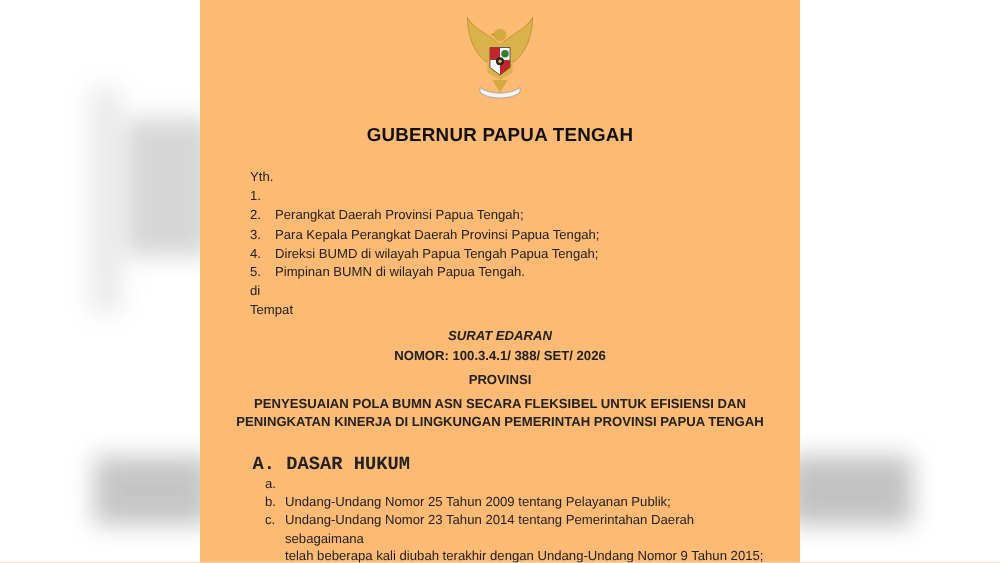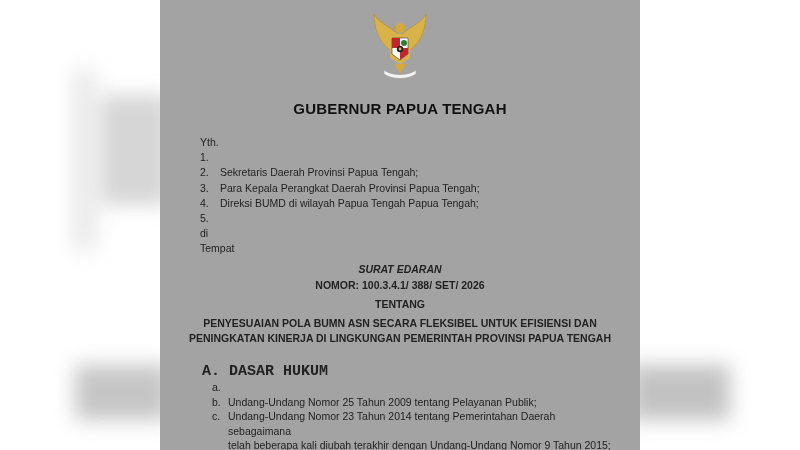--- a/index.html
+++ b/index.html
@@ -12,21 +12,21 @@
       position: absolute; inset: 0; overflow: hidden;
     }
     .blob { position: absolute; background: #bdbdbd; filter: blur(10px); opacity: 0.85; }
     .blob.l1 { left: 100px; top: 95px; width: 70px; height: 110px; background:#cfcfcf; }
     .blob.l2 { left: 72px; top: 70px; width: 25px; height: 180px; background:#e6e6e6; }
     .blob.l3 { left: 75px; top: 365px; width: 95px; height: 55px; background:#bcbcbc; }
     .blob.r1 { left: 630px; top: 365px; width: 100px; height: 55px; background:#b8b8b8; }
 
     .page {
       position: absolute; left: 160px; top: 0; width: 480px; height: 450px;
-      background: #a3a3a3; color: #111;
+      background: #fdba74; color: #111;
     }
     .emblem { position: absolute; left: 210px; top: 12px; width: 60px; height: 72px; }
     .gov-title {
       position: absolute; top: 100px; left: 0; width: 480px; text-align: center;
       font-weight: bold; font-size: 15px; letter-spacing: 0.2px; color: #111;
     }
     .addr { position: absolute; left: 40px; top: 135px; font-size: 10.5px; color: #222; line-height: 15.2px; }
     .addr .row { display: flex; }
     .addr .num { width: 20px; }
     .center-block { position: absolute; left: 0; width: 480px; text-align: center; font-weight: bold; color: #222; }
@@ -74,40 +74,41 @@
 
   <div class="gov-title">GUBERNUR PAPUA TENGAH</div>
 
   <div class="addr">
     <div>Yth.</div>
     <div class="row">
       <span class="num">1.</span>
     </div>
     <div class="row">
       <span class="num">2.</span>
-      <span>Sekretaris Daerah Provinsi Papua Tengah;</span>
+      <span>Perangkat Daerah Provinsi Papua Tengah;</span>
     </div>
     <div class="row">
       <span class="num">3.</span>
       <span>Para Kepala Perangkat Daerah Provinsi Papua Tengah;</span>
     </div>
     <div class="row">
       <span class="num">4.</span>
       <span>Direksi BUMD di wilayah Papua Tengah Papua Tengah;</span>
     </div>
     <div class="row">
       <span class="num">5.</span>
+      <span>Pimpinan BUMN di wilayah Papua Tengah.</span>
     </div>
     <div>di</div>
     <div>Tempat</div>
   </div>
 
   <div class="center-block se-title">SURAT EDARAN</div>
   <div class="center-block se-number">NOMOR: 100.3.4.1/ 388/ SET/ 2026</div>
-  <div class="center-block tentang">TENTANG</div>
+  <div class="center-block tentang">PROVINSI</div>
   <div class="center-block subject">
     <div>PENYESUAIAN POLA BUMN ASN SECARA FLEKSIBEL UNTUK EFISIENSI DAN</div>
     <div>PENINGKATAN KINERJA DI LINGKUNGAN PEMERINTAH PROVINSI PAPUA TENGAH</div>
   </div>
 
   <div class="section-head">A. DASAR HUKUM</div>
   <div class="basis">
     <div class="row">
       <span class="lt">a.</span>
     </div>

